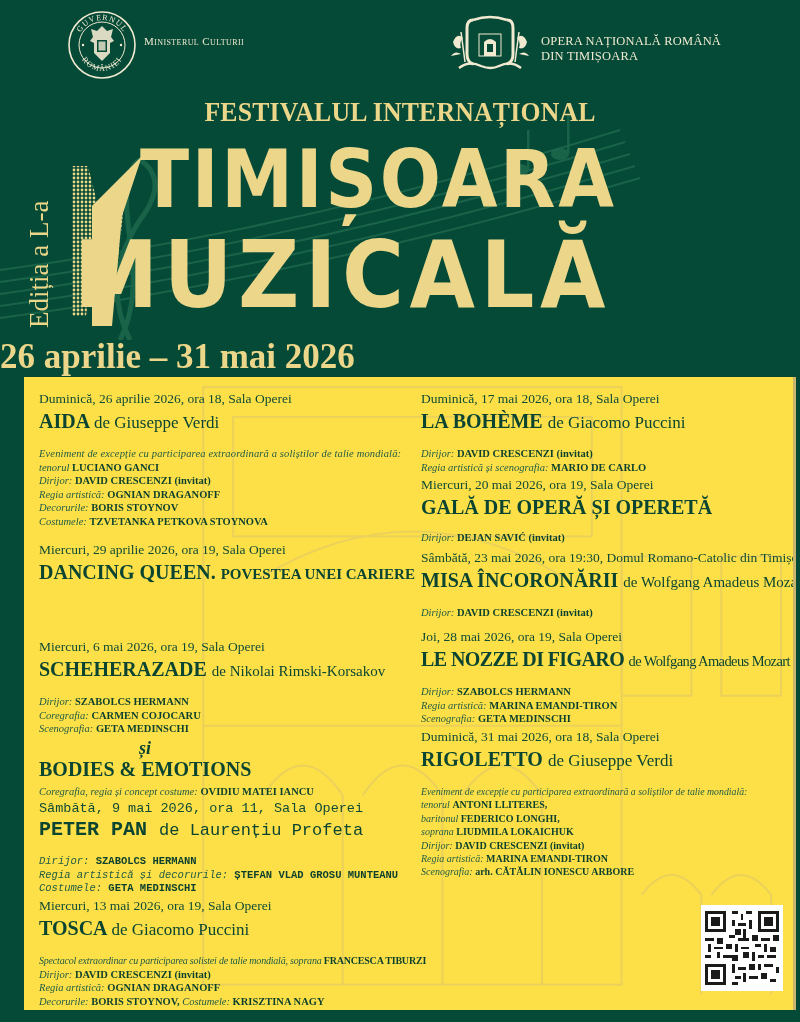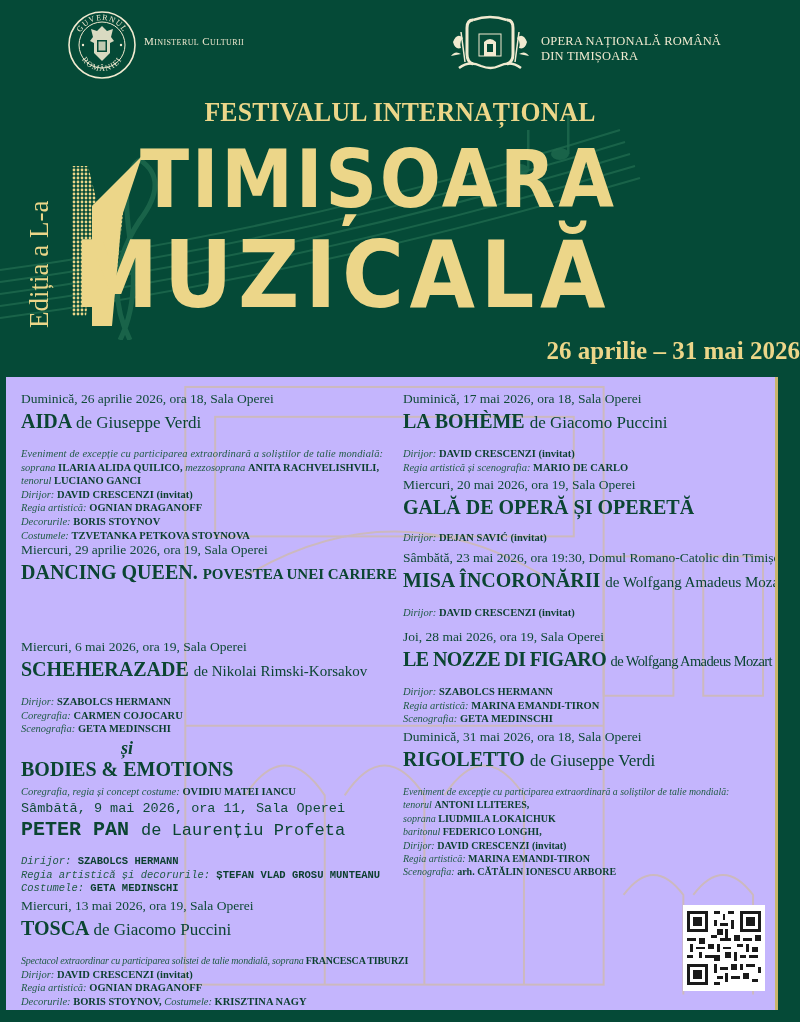--- a/index.html
+++ b/index.html
@@ -22,24 +22,24 @@
   .staff { position: absolute; left: 0; top: 110px; width: 800px; height: 230px; }
 
   .festival-line { position: absolute; left: 0; width: 800px; top: 96px; text-align: center; font-family: "Liberation Serif", serif; font-weight: bold; font-size: 28px; color: #ecd689; transform: scaleX(0.92); letter-spacing: 0.2px; }
 
   .edition { position: absolute; left: 24px; top: 328px; transform-origin: left top; transform: rotate(-90deg); font-size: 27px; color: #ecd689; white-space: nowrap; }
 
   .title-1 { position: absolute; left: 140px; top: 140px; font-family: "DejaVu Sans", sans-serif; font-weight: bold; font-size: 80px; color: #ecd689; letter-spacing: 3px; line-height: 1; transform: scaleX(0.9); transform-origin: left top; white-space: nowrap; }
   .title-2 { position: absolute; left: 74px; top: 230px; font-family: "DejaVu Sans", sans-serif; font-weight: bold; font-size: 92px; color: #ecd689; letter-spacing: 6px; line-height: 1; transform: scaleX(0.92); transform-origin: left top; white-space: nowrap; }
   .big-m { position: absolute; left: 52px; top: 156px; width: 110px; height: 170px; }
 
-  .dates { position: absolute; left: 0; width: 800px; top: 337px; text-align: right; font-weight: bold; font-size: 25px; color: #ecd689; }
+  .dates { position: absolute; left: 0; width: 800px; top: 337px; text-align: left; font-weight: bold; font-size: 35px; color: #ecd689; }
 
   
-  .panel { position: absolute; left: 6px; top: 377px; width: 772px; height: 633px; background: #c4b5fd; border-right: 3px solid #c9b56d; overflow: hidden; }
+  .panel { position: absolute; left: 24px; top: 377px; width: 772px; height: 633px; background: #fde047; border-right: 3px solid #c9b56d; overflow: hidden; }
   .panel-bg { position: absolute; inset: 0; opacity: 0.45; }
 
   .col { position: absolute; top: 0; }
   .col-left { left: 0; width: 390px; }
   .col-right { left: 397px; width: 375px; }
 
   .event { position: absolute; }
   .ev-date { font-size: 13.5px; color: #0f4a36; white-space: nowrap; }
   .ev-title { font-size: 20px; font-weight: bold; color: #0b4532; white-space: nowrap; line-height: 24px; margin-top: 2px; }
   .ev-title .composer { font-weight: normal; font-size: 17px; }
@@ -139,21 +139,20 @@
     <div class="col col-left">
 
       <div class="event" style="left:15px; top:14px; width:375px;">
         <div class="ev-date">Duminică, 26 aprilie 2026, ora 18, Sala Operei</div>
         <div class="ev-title">
           <span>AIDA</span>
           <span class="composer">de Giuseppe Verdi</span>
         </div>
         <div class="ev-credits">
           <div class="ev-note" style="letter-spacing:0.15px;">Eveniment de excepție cu participarea extraordinară a soliștilor de talie mondială:</div>
-          <div><i>soprana</i> <b>ILARIA ALIDA QUILICO,</b> <i>mezzosoprana</i> <b>ANITA RACHVELISHVILI,</b></div>
           <div><i>tenorul</i> <b>LUCIANO GANCI</b></div>
           <div><i>Dirijor:</i> <b>DAVID CRESCENZI (invitat)</b></div>
           <div><i>Regia artistică:</i> <b>OGNIAN DRAGANOFF</b></div>
           <div><i>Decorurile:</i> <b>BORIS STOYNOV</b></div>
           <div><i>Costumele:</i> <b>TZVETANKA PETKOVA STOYNOVA</b></div>
         </div>
       </div>
 
       <div class="event" style="left:15px; top:165px;">
         <div class="ev-date">Miercuri, 29 aprilie 2026, ora 19, Sala Operei</div>
@@ -257,22 +256,22 @@
 
       <div class="event" style="left:0; top:352px; width:340px;">
         <div class="ev-date">Duminică, 31 mai 2026, ora 18, Sala Operei</div>
         <div class="ev-title">
           <span>RIGOLETTO</span>
           <span class="composer">de Giuseppe Verdi</span>
         </div>
         <div class="ev-credits" style="font-size:10px; line-height:13.4px;">
           <div class="ev-note" style="font-size:9.8px;">Eveniment de excepție cu participarea extraordinară a soliștilor de talie mondială:</div>
           <div><i>tenorul</i> <b>ANTONI LLITERES,</b></div>
+          <div><i>baritonul</i> <b>FEDERICO LONGHI,</b></div>
           <div><i>soprana</i> <b>LIUDMILA LOKAICHUK</b></div>
-          <div><i>baritonul</i> <b>FEDERICO LONGHI,</b></div>
           <div><i>Dirijor:</i> <b>DAVID CRESCENZI (invitat)</b></div>
           <div><i>Regia artistică:</i> <b>MARINA EMANDI-TIRON</b></div>
           <div><i>Scenografia:</i> <b>arh. CĂTĂLIN IONESCU ARBORE</b></div>
         </div>
       </div>
     </div>
 
     <div class="qr">
       <svg viewBox="0 0 25 25" width="74" height="78" shape-rendering="crispEdges">
         <g fill="#1a1a1a">

